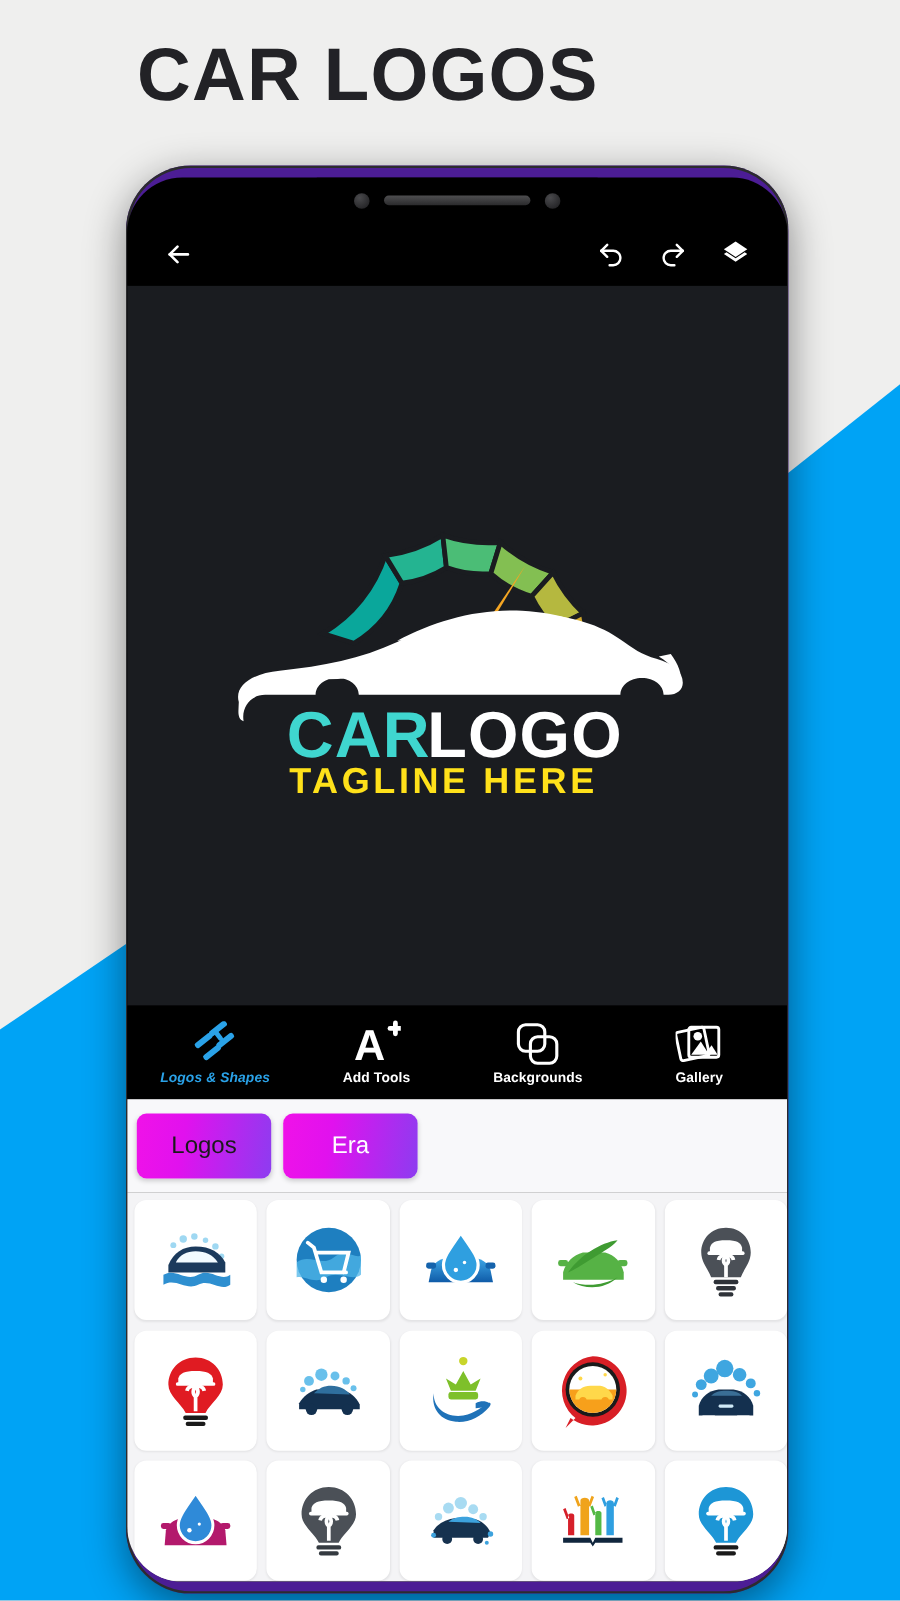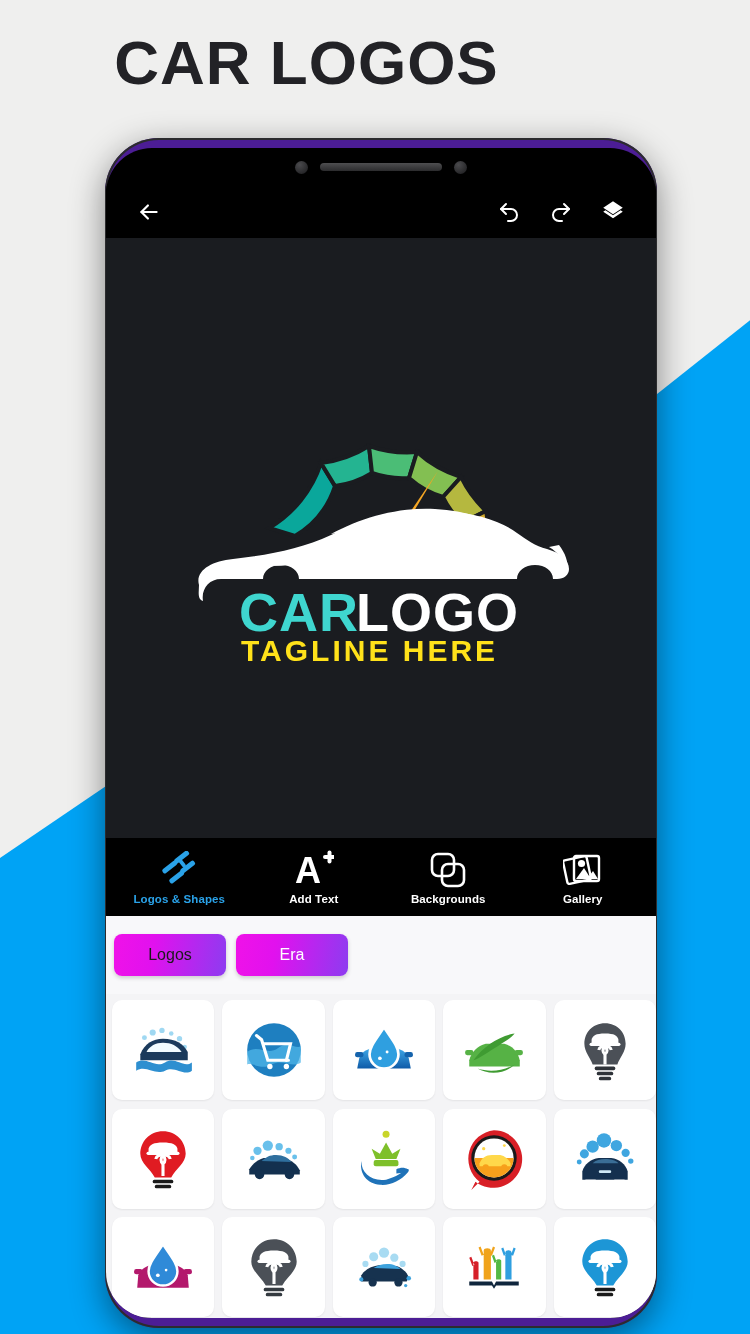--- a/index.html
+++ b/index.html
@@ -98,34 +98,34 @@
     padding:0 6px;
   }
   .tool {
     display:flex; flex-direction:column; align-items:center;
     justify-content:center; width:92px; color:#fff;
   }
   .tool .ticon { height:40px; display:flex; align-items:flex-end;
     justify-content:center; }
   .tool .tlabel { font-size:11.5px; margin-top:4px; font-weight:600;
     letter-spacing:.1px; }
-  .tool.active .tlabel { color:#2aa2e8; }
+  .tool.active .tlabel { color:#2aa2e8;font-style:italic; }
 
   
   #tabstrip {
     position:absolute; top:768px; left:0; width:550px; height:78px;
     background:#f8f8fa; z-index:15;
     display:flex; align-items:center; gap:10px;
     padding-left:8px; overflow:hidden;
   }
   .tab {
-    flex:0 0 auto; height:42px; min-width:112px; padding:0 20px;
+    flex:0 0 auto; height:54px; min-width:112px; padding:0 20px;
     border-radius:8px;
     background:linear-gradient(100deg,#f012e8 0%,#e111ee 35%,#8d3cf0 100%);
-    color:#fff; font-size:16px;
+    color:#fff; font-size:20px;
     display:flex; align-items:center; justify-content:center;
     box-shadow:0 2px 4px rgba(0,0,0,.18);
   }
   .tab.active { color:#1a1a1a; }
 
   
   #grid {
     position:absolute; top:846px; left:0; width:550px; height:324px;
     background:#f4f4f6; z-index:15;
     display:grid;
@@ -260,21 +260,21 @@
       <div class="tool">
         <div class="ticon">
           <svg width="40" height="40" viewBox="0 0 40 40">
             <text x="1" y="34" font-family="Liberation Sans, sans-serif" font-size="36" font-weight="bold" fill="#fff">A</text>
             <g stroke="#fff" stroke-width="4" stroke-linecap="round">
               <path d="M31 8 h9"></path>
                 <path d="M35.5 3.5 v9"></path>
             </g>
           </svg>
         </div>
-        <div class="tlabel">Add Text</div>
+        <div class="tlabel">Add Tools</div>
       </div>
 
       <div class="tool">
         <div class="ticon">
           <svg width="38" height="38" viewBox="0 0 38 38" fill="none" stroke="#fff" stroke-width="2.6">
             <rect x="3" y="3" width="22" height="22" rx="6"></rect>
             <rect x="13" y="13" width="22" height="22" rx="6"></rect>
           </svg>
         </div>
         <div class="tlabel">Backgrounds</div>

